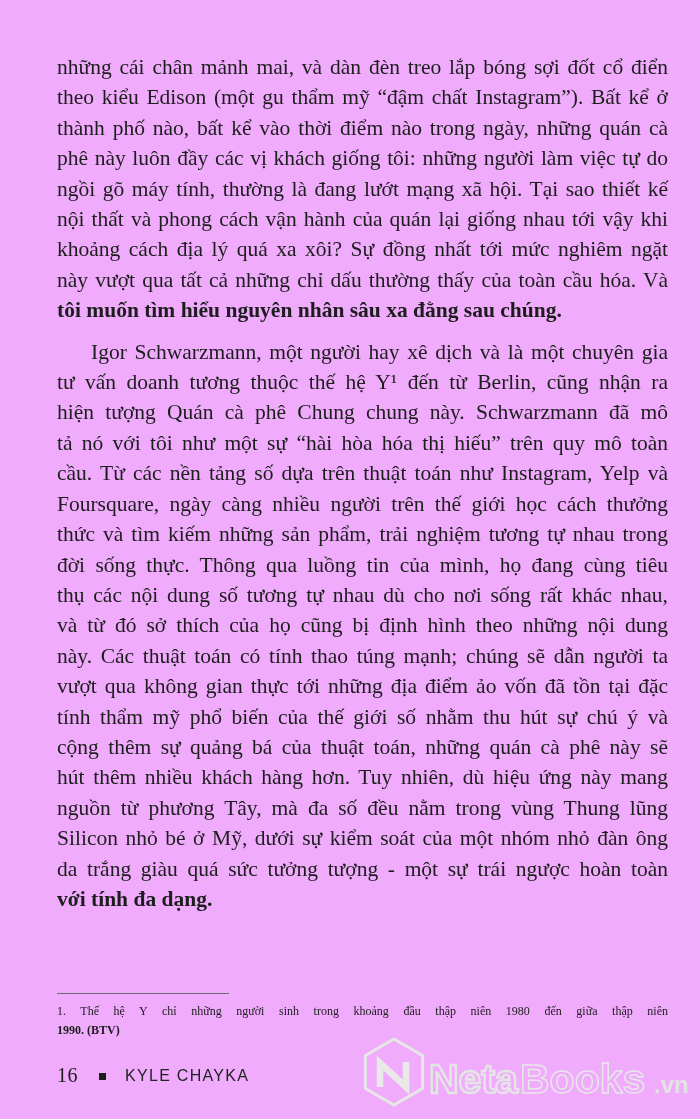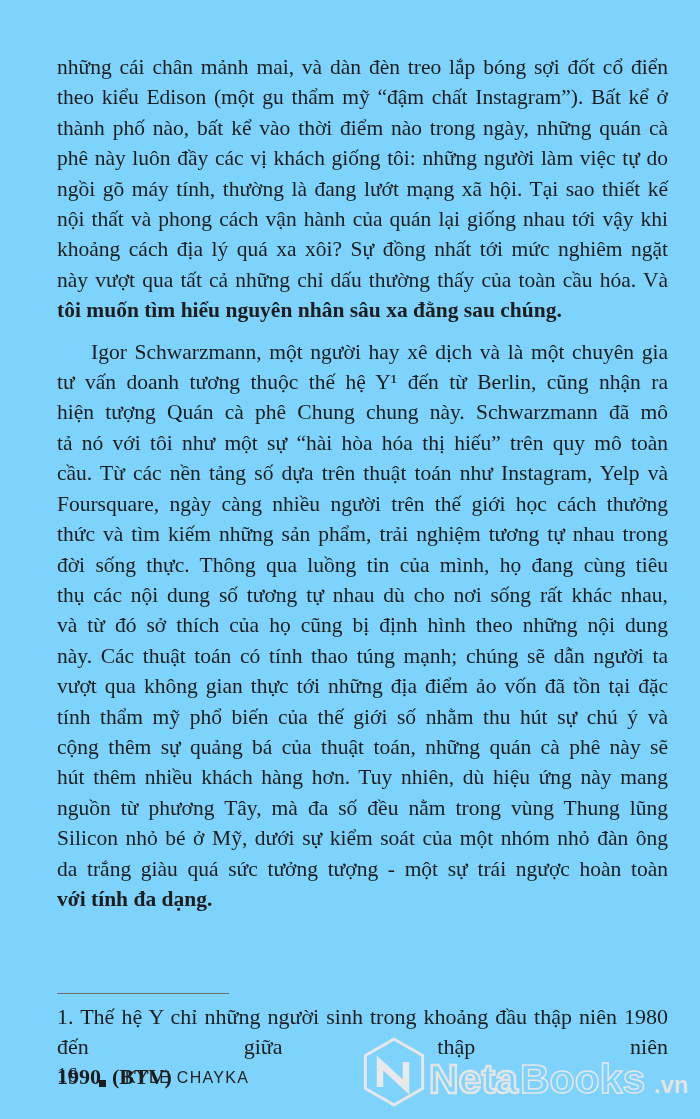--- a/index.html
+++ b/index.html
@@ -1,20 +1,20 @@
 <!DOCTYPE html>
 <html lang="vi"><head>
 <meta charset="utf-8">
 <style>
   html, body { margin: 0; padding: 0; background: #ffffff; }
   .page {
     position: relative;
     width: 700px;
     height: 1119px;
-    background: #7dd3fc;
+    background: #f0abfc;
     overflow: hidden;
     font-family: "Liberation Serif", serif;
     color: #1d1d1d;
   }
   .body-text {
     position: absolute;
     left: 57px;
     top: 52px;
     width: 611px;
     font-size: 21.5px;
@@ -39,30 +39,30 @@
     left: 57px;
     top: 993px;
     width: 611px;
   }
   .fn-divider {
     width: 172px;
     border-top: 1.5px solid #6e6e6e;
     margin-bottom: 8px;
   }
   .fn-lines {
-    font-size: 22px;
-    line-height: 30px;
+    font-size: 12px;
+    line-height: 19px;
   }
 
   .footer {
     position: absolute;
     left: 57px;
     top: 1064px;
     display: flex;
-    align-items: flex-end;
+    align-items: center;
   }
   .pagenum { font-size: 20px; letter-spacing: 0.5px; }
   .bullet {
     width: 7px; height: 7px;
     background: #1d1d1d;
     margin: 1px 19px 0 21px;
     flex: 0 0 auto;
   }
   .author {
     font-family: "Liberation Sans", sans-serif;

